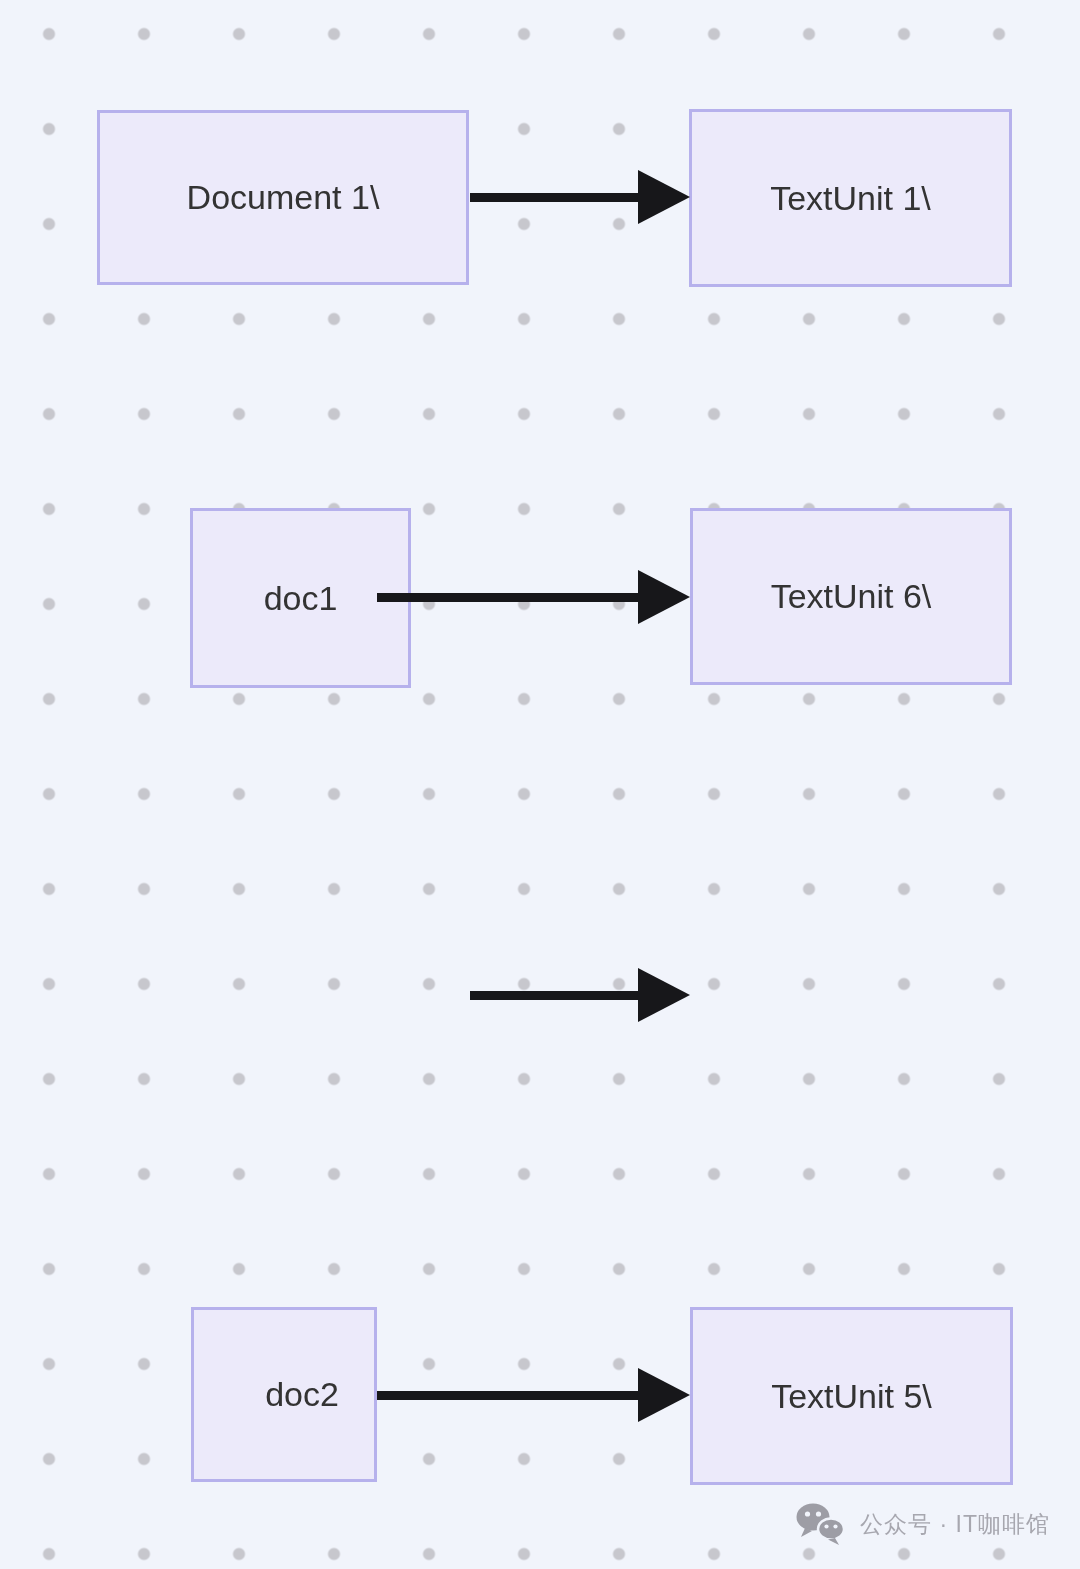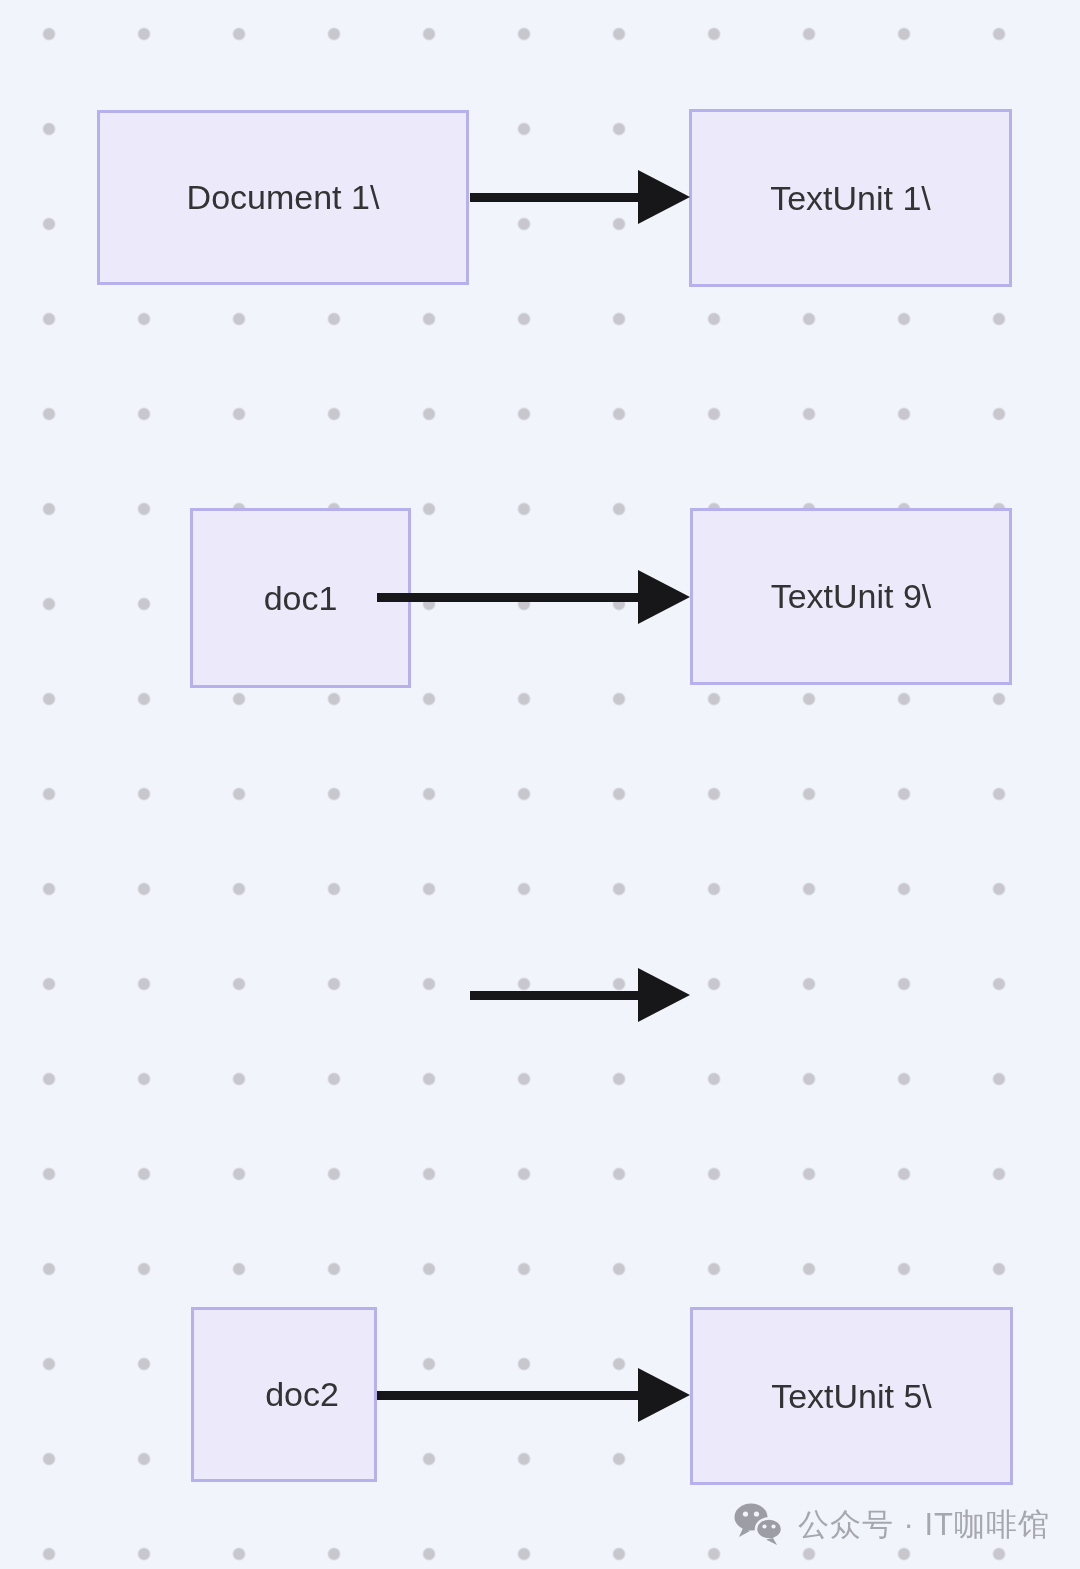--- a/index.html
+++ b/index.html
@@ -60,41 +60,41 @@
   .e4-head { left: 638px; top: 1368px; }
 
   .watermark {
     position: absolute;
     right: 30px;
     bottom: 22px;
     display: flex;
     align-items: center;
     gap: 12px;
     color: #a7a7af;
-    font-size: 31px;
+    font-size: 23px;
     letter-spacing: 1px;
   }
   .watermark svg { display: block; }
 </style>
 </head>
 <body>
 
 <div class="canvas">
 
   <div class="node n-document1">
     <span>Document 1\</span>
   </div>
   <div class="node n-textunit1">
     <span>TextUnit 1\</span>
   </div>
   <div class="node n-doc1">
     <span>doc1</span>
   </div>
   <div class="node n-textunit2">
-    <span>TextUnit 9\</span>
+    <span>TextUnit 6\</span>
   </div>
   <div class="node n-doc2">
     <span>doc2</span>
   </div>
   <div class="node n-textunit4">
     <span>TextUnit 5\</span>
   </div>
 
   <div class="edge-line e1-line"></div>
   <div class="edge-head e1-head"></div>

